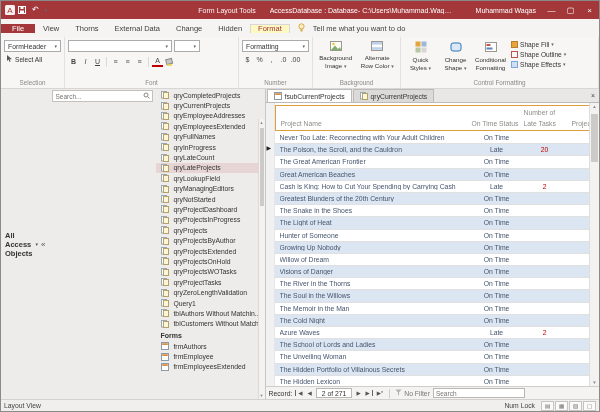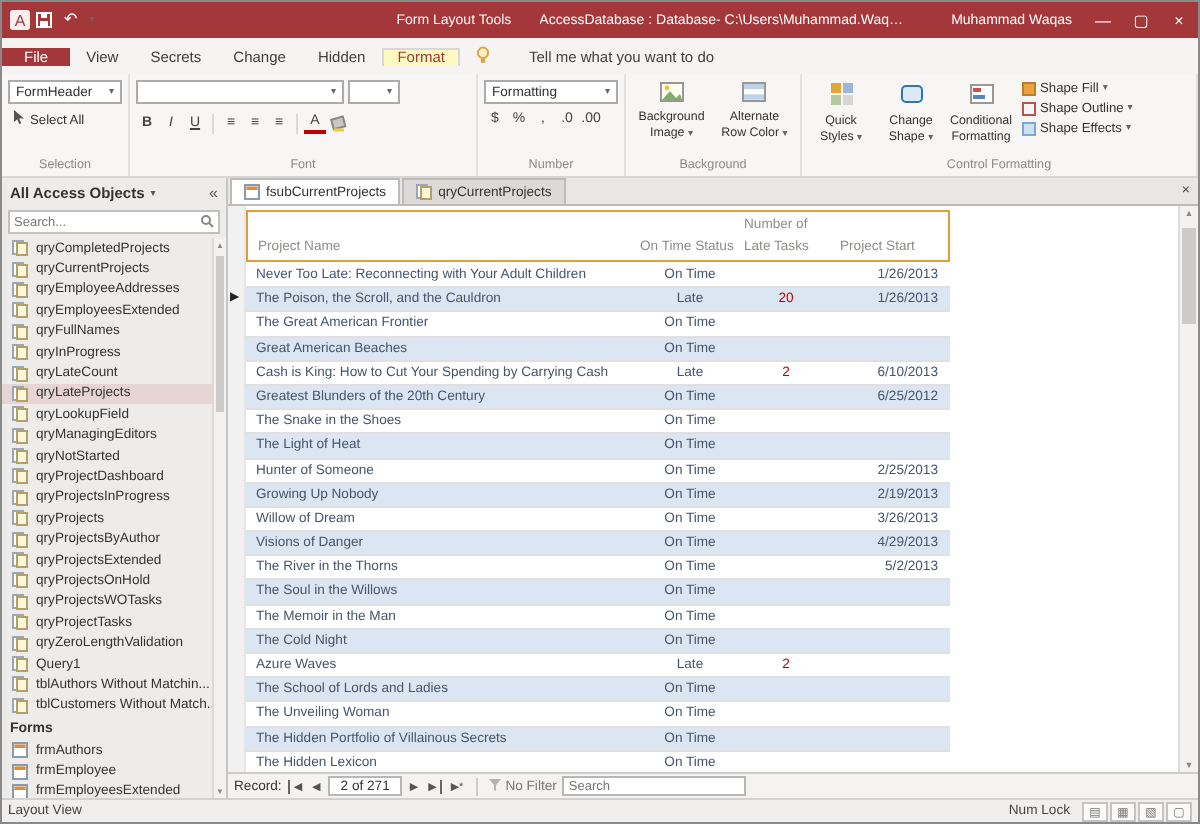--- a/index.html
+++ b/index.html
@@ -15,21 +15,21 @@
 .tb-title{margin-left:14px;max-width:185px;overflow:hidden;text-overflow:ellipsis}
 .tb-user{margin-left:auto;margin-right:6px}
 .win-btn{width:19px;align-self:stretch;display:flex;align-items:center;justify-content:center;font-size:8px}
 
 
 .ribbon-tabs{flex:0 0 18px;background:#f5f4f3;display:flex;align-items:stretch;font-size:7.5px}
 .tabstrip{display:flex;align-items:center}
 .rtab{padding:0 8px;display:flex;align-items:center;color:#3f3f3f}
 .rtab.file{background:#a4373a;color:#fff;padding:0 11px}
 .rtab.active{background:#fef9c3;color:#a4373a;box-shadow:inset 0 1px 0 #d8d8d8,inset 1px 0 0 #d8d8d8,inset -1px 0 0 #d8d8d8}
-.tellme{display:flex;align-items:center;gap:18px;padding:0 7px;color:#3f3f3f}
+.tellme{display:flex;align-items:center;gap:7px;padding:0 7px;color:#3f3f3f}
 
 
 .ribbon{flex:0 0 52px;background:#f7f6f5;border-bottom:1px solid #d8d6d4;display:flex}
 .rgroup{display:flex;flex-direction:column;border-right:1px solid #e3e1df;padding:3px 3px 0}
 .rg-body{flex:1}
 .rg-label{height:10px;line-height:10px;text-align:center;font-size:6.3px;color:#8a8a8a}
 .g-sel{width:64px}.g-font{width:174px}.g-num{width:74px}.g-bg{width:88px}.g-cf{flex:1}
 .dd{background:#fff;border:1px solid #ababab;height:12px;display:flex;align-items:center;justify-content:space-between;padding:0 3px;font-size:6.8px;color:#333;margin-bottom:2px}
 .caret{font-size:5px;color:#666;line-height:1}
 .small-btn{display:flex;align-items:center;gap:2px;font-size:6.6px;color:#333;padding:1px 2px;white-space:nowrap}
@@ -46,21 +46,21 @@
 .cf-body{display:flex;gap:2px}
 .cf-body .bigbtn{width:33px}
 .cf-col{display:flex;flex-direction:column;justify-content:flex-start;gap:1px}
 .mini{width:7px;height:7px;display:inline-block}
 .mini.sf{background:#e8a33b;border:1px solid #b97f2a}
 .mini.so{border:1px solid #b85450}
 .mini.se{background:#cfe0f4;border:1px solid #7da7d9}
 
 
 .workspace{flex:1;display:flex;min-height:0}
-.nav-pane{flex:0 0 113px;background:#eeeceb;border-right:1px solid #c8c6c4;display:flex;flex-direction:column;position:relative}
+.nav-pane{flex:0 0 113px;background:#eeeceb;border-right:1px solid #c8c6c4;display:flex;flex-direction:row;position:relative}
 .nav-header{flex:0 0 15px;display:flex;align-items:center;font-size:7.5px;font-weight:bold;color:#333;padding:0 4px;gap:3px}
 .hdr-caret{font-size:5px;font-weight:normal;color:#555}
 .nav-shutter{margin-left:auto;font-weight:normal;color:#555;font-size:8px}
 .nav-search{flex:0 0 14px;padding:1px 3px}
 .nav-search .box{background:#fff;border:1px solid #c3c1bf;display:flex;align-items:center;padding:0 2px;height:12px}
 .nav-search input{border:0;outline:0;flex:1;font-size:6.5px;font-family:inherit;color:#333;background:transparent;min-width:0}
 .nav-list{flex:1;overflow:hidden;padding-top:1px}
 .nav-item{height:10.4px;display:flex;align-items:center;gap:3px;padding-left:5px;font-size:6.8px;color:#333;white-space:nowrap;overflow:hidden}
 .nav-item.selected{background:#e7d5d5}
 .obj-icon{flex:0 0 9px;display:flex}
@@ -138,21 +138,22 @@
     <span class="tb-user">Muhammad Waqas</span>
     <span class="win-btn">—</span>
     <span class="win-btn">▢</span>
     <span class="win-btn">×</span>
   </div>
 
   <div class="ribbon-tabs">
     <div class="tabstrip">
         <div class="rtab file">File</div>
         <div class="rtab">View</div>
-        <div class="rtab">Secrets</div>
+        <div class="rtab">Thorns</div>
+        <div class="rtab">External Data</div>
         <div class="rtab">Change</div>
         <div class="rtab">Hidden</div>
         <div class="rtab active">Format</div>
       </div>
     <div class="tellme">
       <span><svg width="9" height="9" viewBox="0 0 9 9">
             <circle cx="4.5" cy="3.4" r="2.6" fill="#fdeec4" stroke="#d8a74a"></circle>
             <rect x="3.4" y="6.2" width="2.2" height="2.2" fill="#d8a74a"></rect>
           </svg></span>
       <span>Tell me what you want to do</span>

